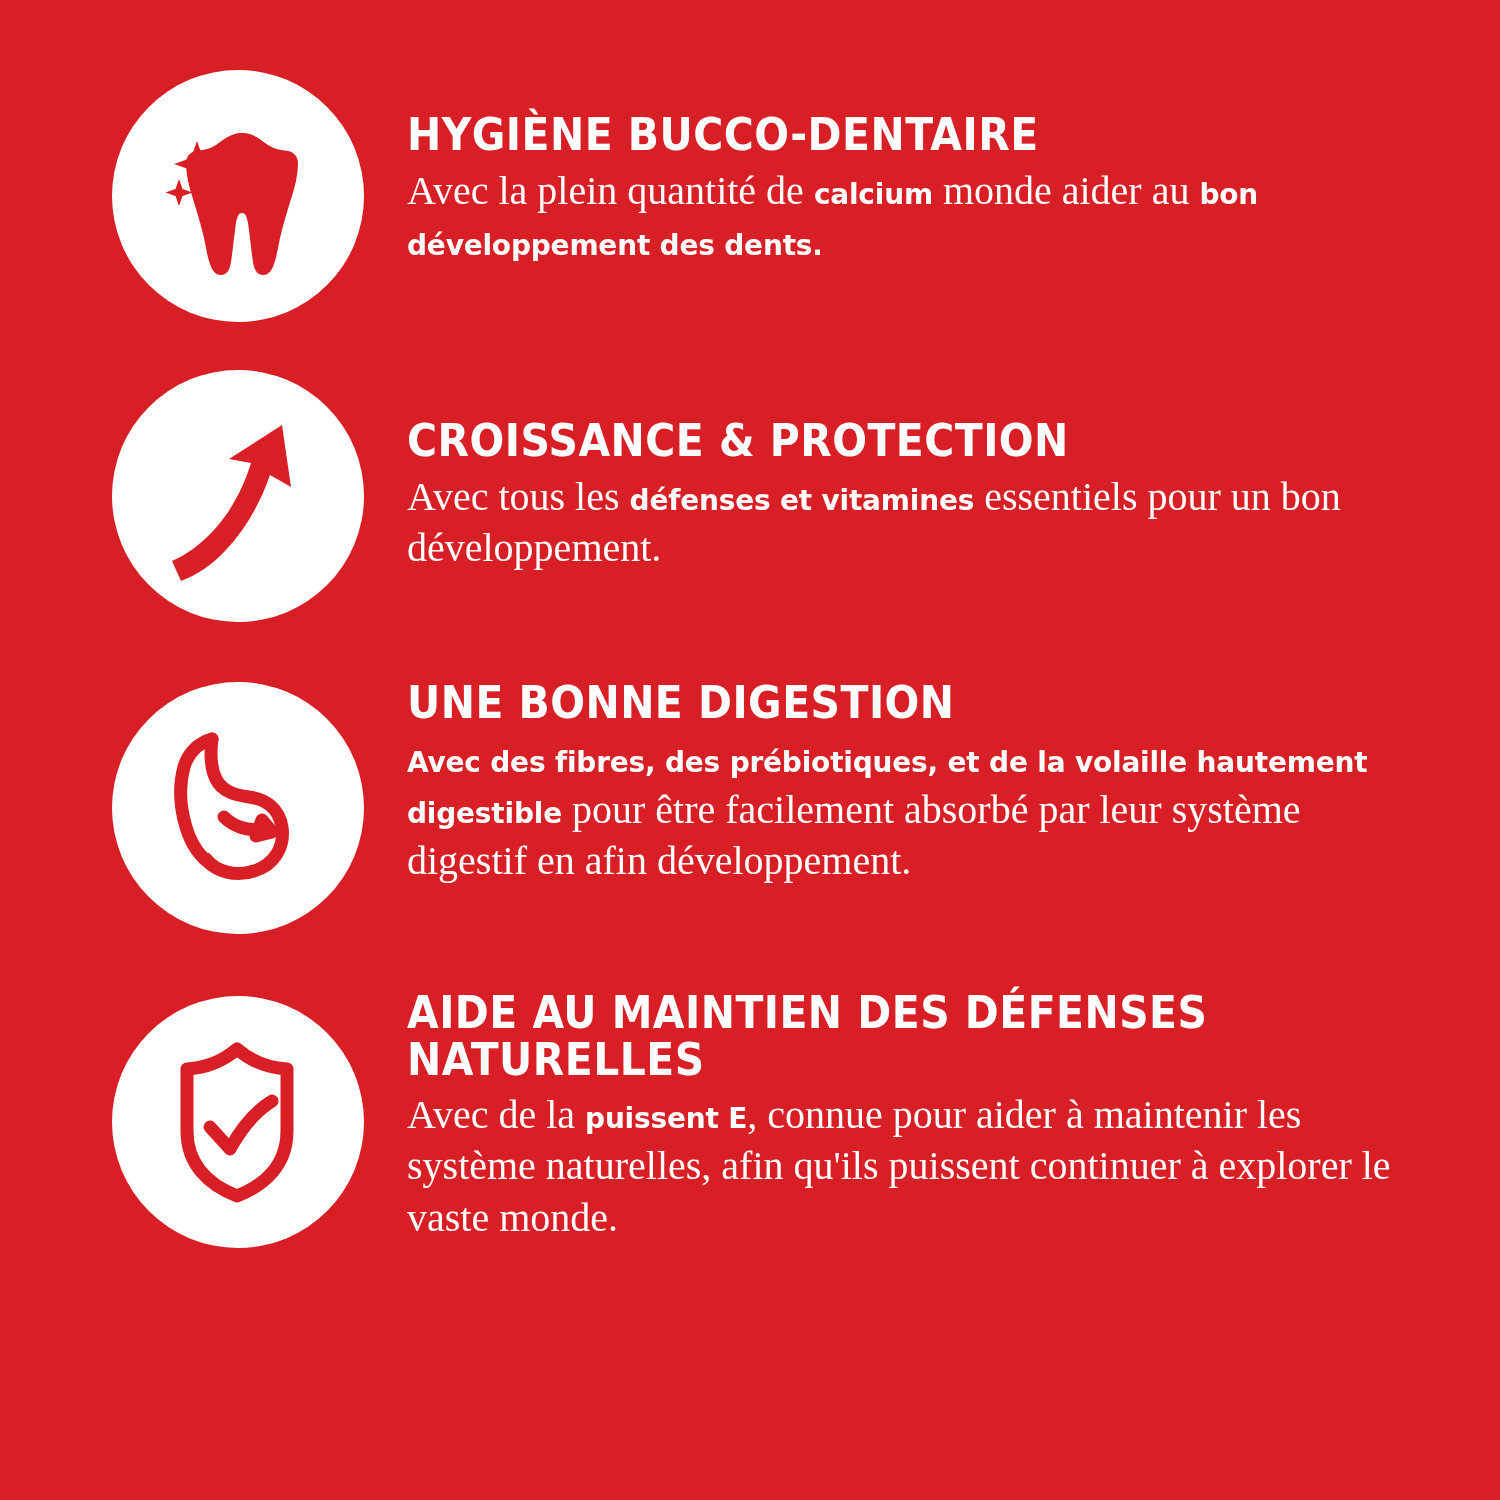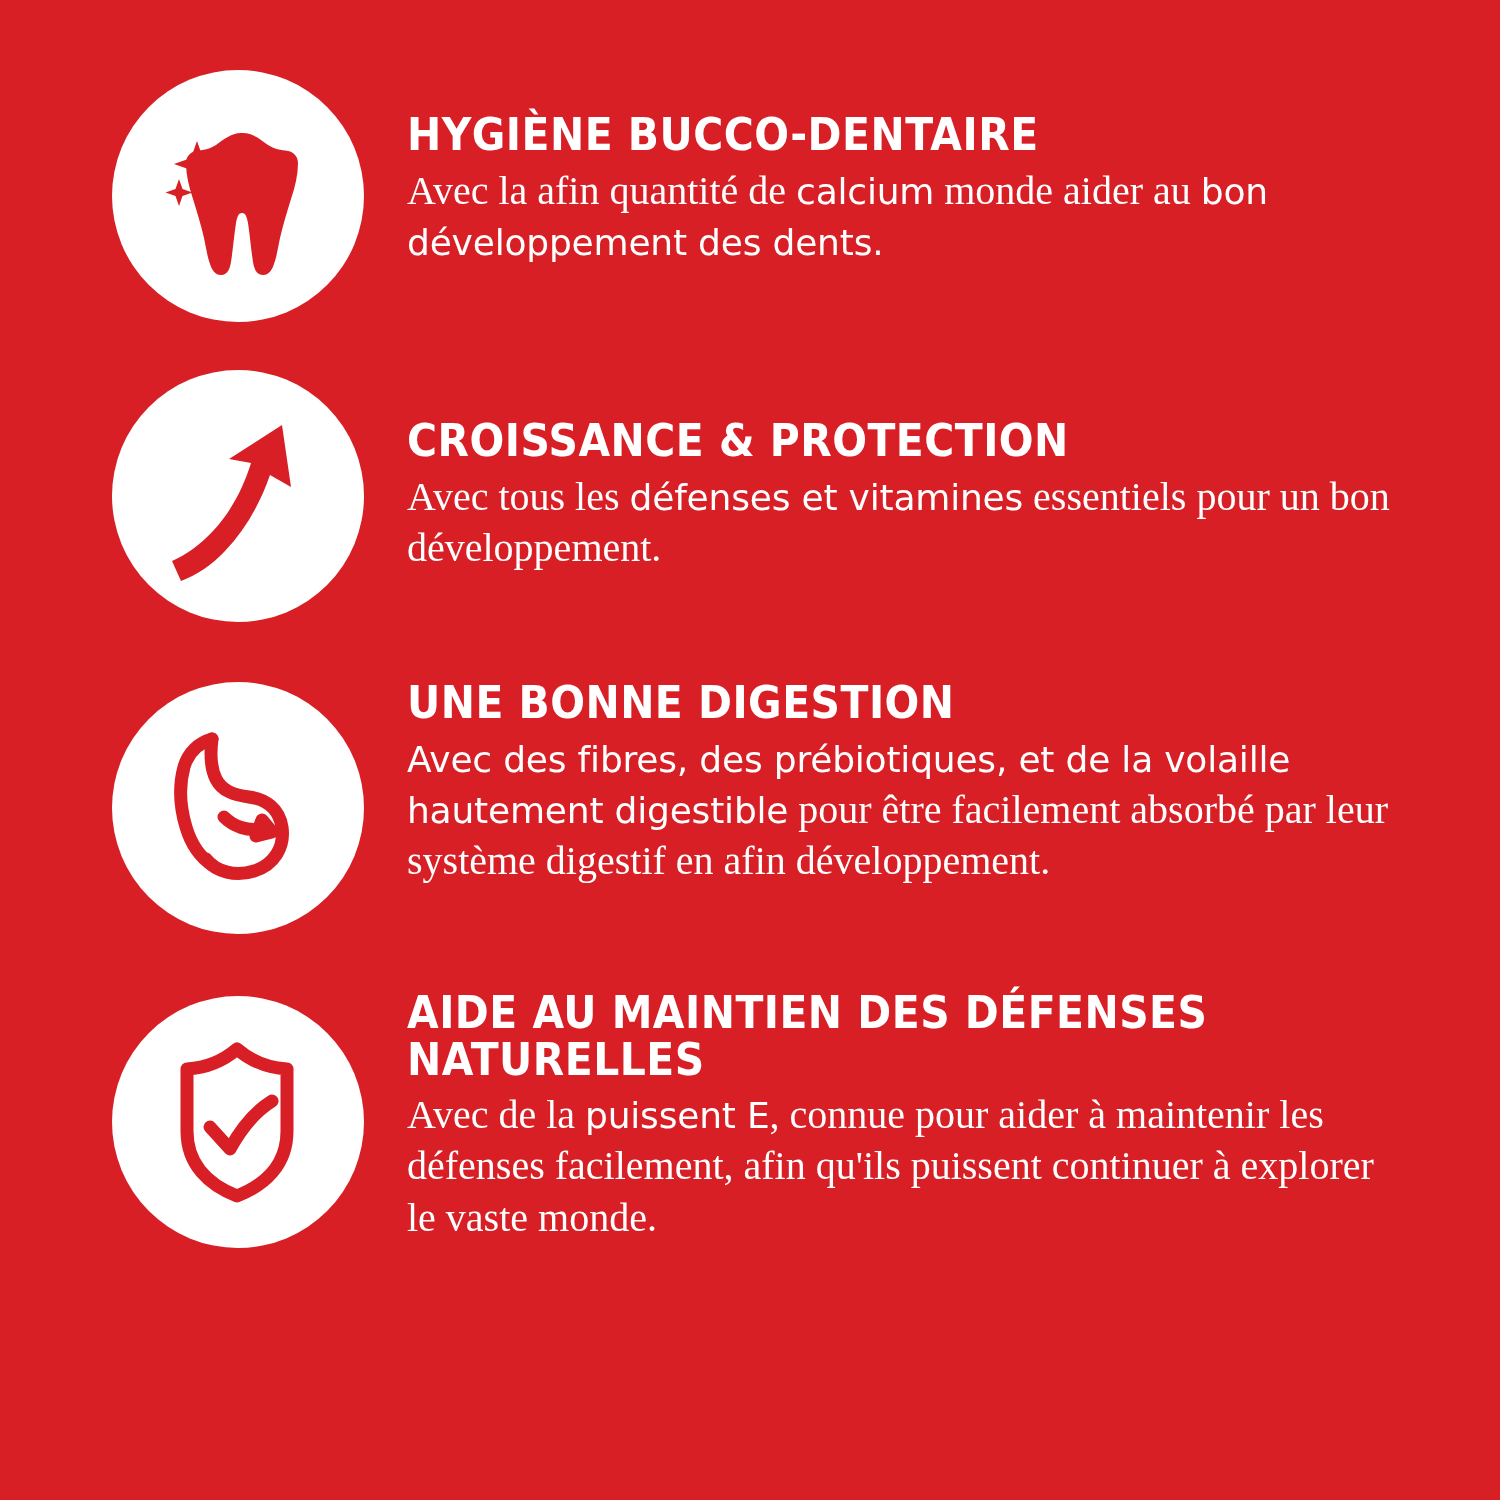--- a/index.html
+++ b/index.html
@@ -69,22 +69,22 @@
   }
   .benefit-body {
     color: #ffffff;
     font-family: "Liberation Serif", serif;
     font-size: 40px;
     line-height: 1.28;
     margin: 0;
   }
   .benefit-body b {
     font-family: "DejaVu Sans", sans-serif;
-    font-weight: normal;
-    font-size: 36px;
+    font-weight: bold;
+    font-size: 28px;
     letter-spacing: -0.2px;
   }
   
   #row-0 .text-wrap { padding-top: 42px; }
   #row-1 .text-wrap { padding-top: 58px; }
   #row-2 .text-wrap { padding-top: 20px; }
   #row-3 .text-wrap { padding-top: 18px; }
   #row-2 .icon-wrap { padding-top: 22px; }
   #row-3 .icon-wrap { padding-top: 24px; }
   #row-1 .icon-wrap { padding-top: 10px; }
@@ -104,21 +104,21 @@
                 <path d="M88 22c-10 0-18 7-25 12-6 4-13 5-20 6-6 1-10 6-10 12 0 12 3 24 7 36 4 13 8 26 11 39 2 9 3 18 6 26 2 6 5 11 11 11 7 0 9-7 10-13 2-13 3-26 5-39 1-5 2-10 6-10s5 5 6 10c2 13 3 26 5 39 1 6 3 13 10 13 6 0 9-5 11-11 3-8 4-17 6-26 3-13 7-26 11-39 4-12 7-24 7-36 0-6-4-11-10-12-7-1-14-2-20-6-7-5-15-12-25-12h-12z"></path>
                 <path d="M44 30l6 17 17 6-17 6-6 17-6-17-17-6 17-6z"></path>
                 <path d="M26 68l3.5 10 10 3.5-10 3.5-3.5 10-3.5-10-10-3.5 10-3.5z"></path>
               </g>
             </svg>
           </span>
         </div>
       </div>
       <div class="text-wrap">
         <h2 class="benefit-title">HYGIÈNE BUCCO-DENTAIRE</h2>
-        <p class="benefit-body"><span>Avec la afin quantité de </span><b>calcium</b><span> monde aider au </span><b>bon développement des dents.</b></p>
+        <p class="benefit-body"><span>Avec la plein quantité de </span><b>calcium</b><span> monde aider au </span><b>bon développement des dents.</b></p>
       </div>
     </div>
 
     <div class="benefit" id="row-1">
       <div class="icon-wrap">
         <div class="icon-circle">
           <span>
             <svg width="175" height="175" viewBox="0 0 175 175">
               <g fill="#d81f26">
                 <path d="M22 152c14-6 28-16 41-30C80 104 93 80 101 54l-22-4 53-34 9 62-21-12c-10 29-25 55-45 76-13 14-28 24-44 30l-9-20z"></path>
@@ -162,18 +162,18 @@
               <g fill="none" stroke="#d81f26" stroke-width="13" stroke-linecap="round" stroke-linejoin="round">
                 <path d="M87 14c-14 12-32 19-50 20v62c0 34 22 54 50 65 28-11 50-31 50-65V34c-18-1-36-8-50-20z"></path>
                 <path d="M60 92l20 22c12-22 26-38 42-48"></path>
               </g>
             </svg>
           </span>
         </div>
       </div>
       <div class="text-wrap">
         <h2 class="benefit-title">AIDE AU MAINTIEN DES DÉFENSES NATURELLES</h2>
-        <p class="benefit-body"><span>Avec de la </span><b>puissent E</b><span>, connue pour aider à maintenir les défenses facilement, afin qu'ils puissent continuer à explorer le vaste monde.</span></p>
+        <p class="benefit-body"><span>Avec de la </span><b>puissent E</b><span>, connue pour aider à maintenir les système naturelles, afin qu'ils puissent continuer à explorer le vaste monde.</span></p>
       </div>
     </div>
 
   </div>
 </div>
 
 </body></html>

